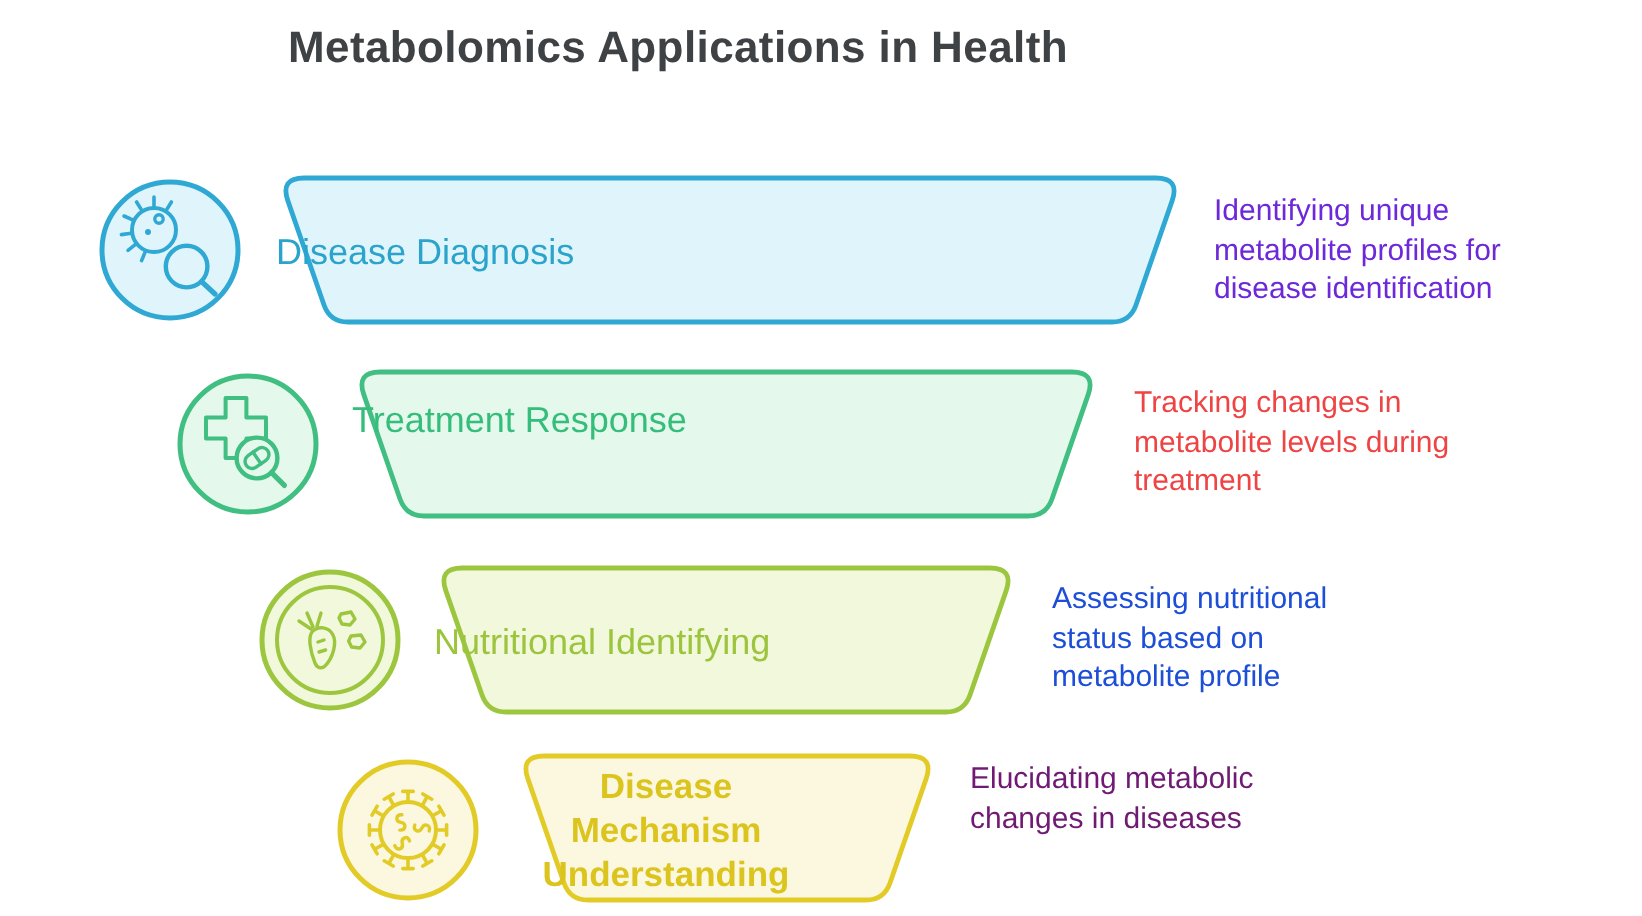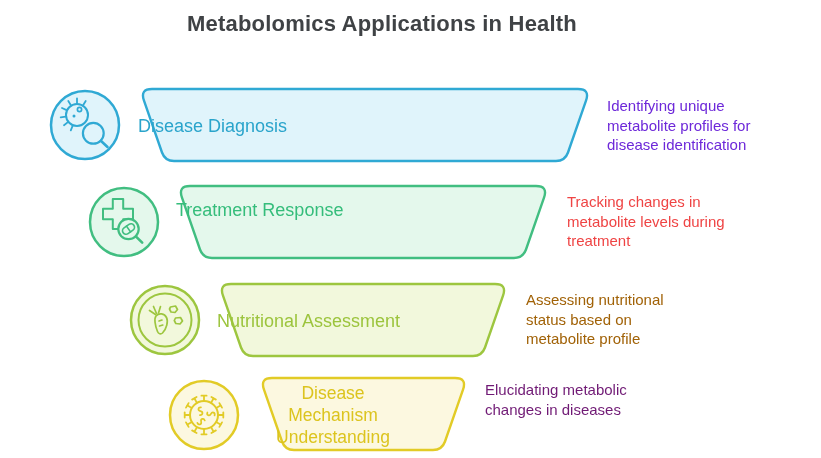--- a/index.html
+++ b/index.html
@@ -2,21 +2,21 @@
 <html><head>
 <meta charset="utf-8">
 <style>
   html,body{margin:0;padding:0;background:#ffffff;}
   .canvas{
     position:relative;width:821px;height:458px;background:#ffffff;overflow:hidden;
     font-family:"Liberation Sans", sans-serif;
   }
   .title{
     position:absolute;left:0;top:11px;width:678px;text-align:center;
-    font-size:22px;font-weight:700;color:#3f4245;letter-spacing:.2px;padding-left:43px;
+    font-size:22px;font-weight:700;color:#3f4245;letter-spacing:.2px;
   }
   .row{position:absolute;left:0;top:0;width:821px;height:0;}
   .icon{position:absolute;width:74px;height:74px;}
   .icon .bg{fill:var(--fill);stroke:var(--accent);stroke-width:2.5;}
   .icon circle,.icon path,.icon line,.icon rect{
     stroke:var(--accent);fill:none;stroke-width:2;stroke-linecap:round;stroke-linejoin:round;
   }
   .icon .lens{fill:var(--fill);stroke-width:2.2;}
   .icon .thin{stroke-width:1.7;}
   .icon .dotfill{fill:var(--accent);stroke:none;}
@@ -35,21 +35,21 @@
   .row-0 .seg-label{left:138px;top:87px;width:454px;height:77px;}
   .row-0 .desc{left:607px;top:96px;width:172px;}
   .row-1 .icon{left:87px;top:185px;}  .row-1 .trap{left:176px;top:184px;}
   .row-1 .seg-label{left:176px;top:171px;width:374px;height:77px;}
   .row-1 .desc{left:567px;top:192px;width:178px;}
   .row-2 .icon{left:128px;top:283px;} .row-2 .trap{left:217px;top:282px;}
   .row-2 .seg-label{left:217px;top:282px;width:292px;height:77px;}
   .row-2 .desc{left:526px;top:290px;width:162px;}
   .row-3 .icon{left:167px;top:378px;} .row-3 .trap{left:258px;top:376px;}
   .row-3 .seg-label{left:258px;top:376px;width:211px;height:77px;font-size:17.5px;}
-  .row-3 .seg-label span{width:150px;}
+  .row-3 .seg-label span{width:150px;font-weight:bold;}
   .row-3 .desc{left:485px;top:380px;width:180px;}
 </style>
 </head>
 <body>
 
 <div class="canvas">
 
   <div class="title" style="color: rgb(63, 66, 69);">Metabolomics Applications in Health</div>
 
   <div class="row row-0" style="--accent: #2fa9d4; --fill: #e0f4fb; --label: #2aa4cb;">
@@ -109,23 +109,23 @@
       <line class="thin" x1="27.5" y1="31.5" x2="21.5" y2="27.5"></line>
       <line class="thin" x1="28.5" y1="30.5" x2="25.5" y2="23.5"></line>
       <line class="thin" x1="30.5" y1="30" x2="32.5" y2="23.5"></line>
       <path class="thin" d="M 42.5,24 L 47.5,23 L 49.5,26.5 L 47,29.5 L 43,29 L 41.5,26 Z"></path>
       <path class="thin" d="M 47.5,35 L 52.5,34.5 L 54.5,38 L 52,41 L 47.8,40.5 L 46.3,37.5 Z"></path>
     </svg>
     <svg class="trap" width="292" height="77" viewBox="0 0 292 77">
       <path d="M 14,2 L 278,2 Q 290,2 286.1,13.3 L 268,65.5 Q 265,74 256,74 L 36,74 Q 27,74 24,65.5 L 5.9,13.3 Q 2,2 14,2 Z"></path>
     </svg>
     <div class="seg-label">
-        <span>Nutritional Assessment</span>
+        <span>Nutritional Identifying</span>
       </div>
-    <div class="desc" style="color: #a16207;">Assessing nutritional status based on metabolite profile</div>
+    <div class="desc" style="color: #1d4ed8;">Assessing nutritional status based on metabolite profile</div>
   </div>
 
   <div class="row row-3" style="--accent: #e2cb26; --fill: #fcf8e0; --label: #dcc41e;">
     <svg class="icon" viewBox="0 0 74 74">
       <circle class="bg" cx="37" cy="37" r="34"></circle>
       <circle cx="37" cy="37" r="14"></circle>
       <g id="virus-spikes">
           <line x1="51.5" y1="37.0" x2="56.0" y2="37.0" style="stroke-width: 1.8;"></line>
           <line x1="49.6" y1="44.3" x2="53.5" y2="46.5" style="stroke-width: 1.8;"></line>
           <line x1="44.3" y1="49.6" x2="46.5" y2="53.5" style="stroke-width: 1.8;"></line>

